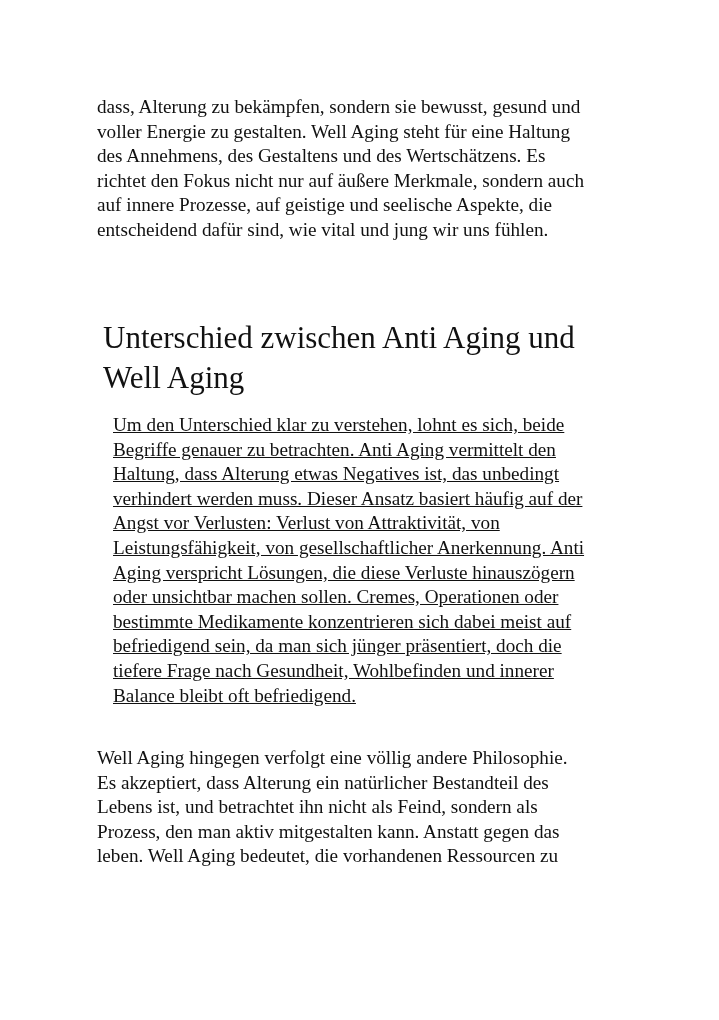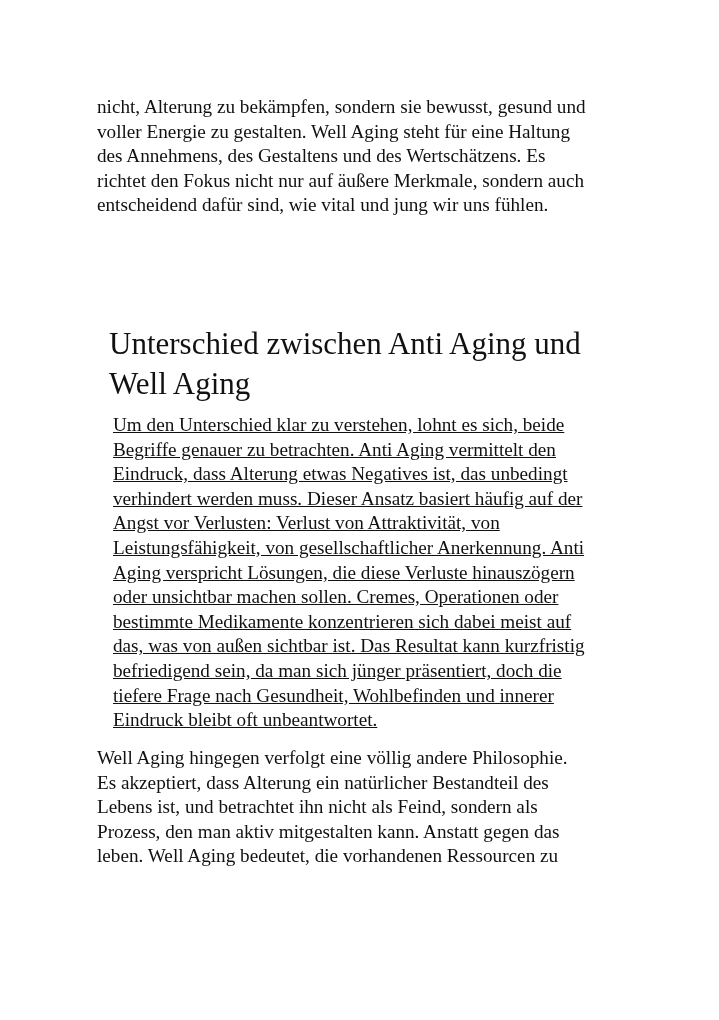--- a/index.html
+++ b/index.html
@@ -27,61 +27,61 @@
       margin: 0;
       white-space: nowrap;
     }
     .para .line {
       display: block;
     }
     .heading {
       font-size: 31px;
       line-height: 40px;
       font-weight: normal;
-      margin: 12px;
+      margin: 6px;
       white-space: nowrap;
     }
     .heading .line { display: block; }
     #p1 { position: absolute; top: 0; left: 0; }
     #h1 { position: absolute; top: 217px; left: 0; }
     #p2 { position: absolute; top: 318px; left: 16px; text-decoration: underline; }
     #p3 { position: absolute; top: 651px; left: 0; }
   </style>
 </head>
 <body>
 
 <div class="page">
 
   <p id="p1" class="para">
-    <span class="line">nicht, Alterung zu bekämpfen, sondern sie bewusst, gesund und</span>
+    <span class="line">dass, Alterung zu bekämpfen, sondern sie bewusst, gesund und</span>
     <span class="line">voller Energie zu gestalten. Well Aging steht für eine Haltung</span>
     <span class="line">des Annehmens, des Gestaltens und des Wertschätzens. Es</span>
     <span class="line">richtet den Fokus nicht nur auf äußere Merkmale, sondern auch</span>
+    <span class="line">auf innere Prozesse, auf geistige und seelische Aspekte, die</span>
     <span class="line">entscheidend dafür sind, wie vital und jung wir uns fühlen.</span>
   </p>
 
   <h2 id="h1" class="heading">
     <span class="line">Unterschied zwischen Anti Aging und</span>
     <span class="line">Well Aging</span>
   </h2>
 
   <p id="p2" class="para">
     <span class="line">Um den Unterschied klar zu verstehen, lohnt es sich, beide</span>
     <span class="line">Begriffe genauer zu betrachten. Anti Aging vermittelt den</span>
-    <span class="line">Eindruck, dass Alterung etwas Negatives ist, das unbedingt</span>
+    <span class="line">Haltung, dass Alterung etwas Negatives ist, das unbedingt</span>
     <span class="line">verhindert werden muss. Dieser Ansatz basiert häufig auf der</span>
     <span class="line">Angst vor Verlusten: Verlust von Attraktivität, von</span>
     <span class="line">Leistungsfähigkeit, von gesellschaftlicher Anerkennung. Anti</span>
     <span class="line">Aging verspricht Lösungen, die diese Verluste hinauszögern</span>
     <span class="line">oder unsichtbar machen sollen. Cremes, Operationen oder</span>
     <span class="line">bestimmte Medikamente konzentrieren sich dabei meist auf</span>
-    <span class="line">das, was von außen sichtbar ist. Das Resultat kann kurzfristig</span>
     <span class="line">befriedigend sein, da man sich jünger präsentiert, doch die</span>
     <span class="line">tiefere Frage nach Gesundheit, Wohlbefinden und innerer</span>
-    <span class="line">Eindruck bleibt oft unbeantwortet.</span>
+    <span class="line">Balance bleibt oft befriedigend.</span>
   </p>
 
   <p id="p3" class="para">
     <span class="line">Well Aging hingegen verfolgt eine völlig andere Philosophie.</span>
     <span class="line">Es akzeptiert, dass Alterung ein natürlicher Bestandteil des</span>
     <span class="line">Lebens ist, und betrachtet ihn nicht als Feind, sondern als</span>
     <span class="line">Prozess, den man aktiv mitgestalten kann. Anstatt gegen das</span>
     <span class="line">leben. Well Aging bedeutet, die vorhandenen Ressourcen zu</span>
   </p>
 

